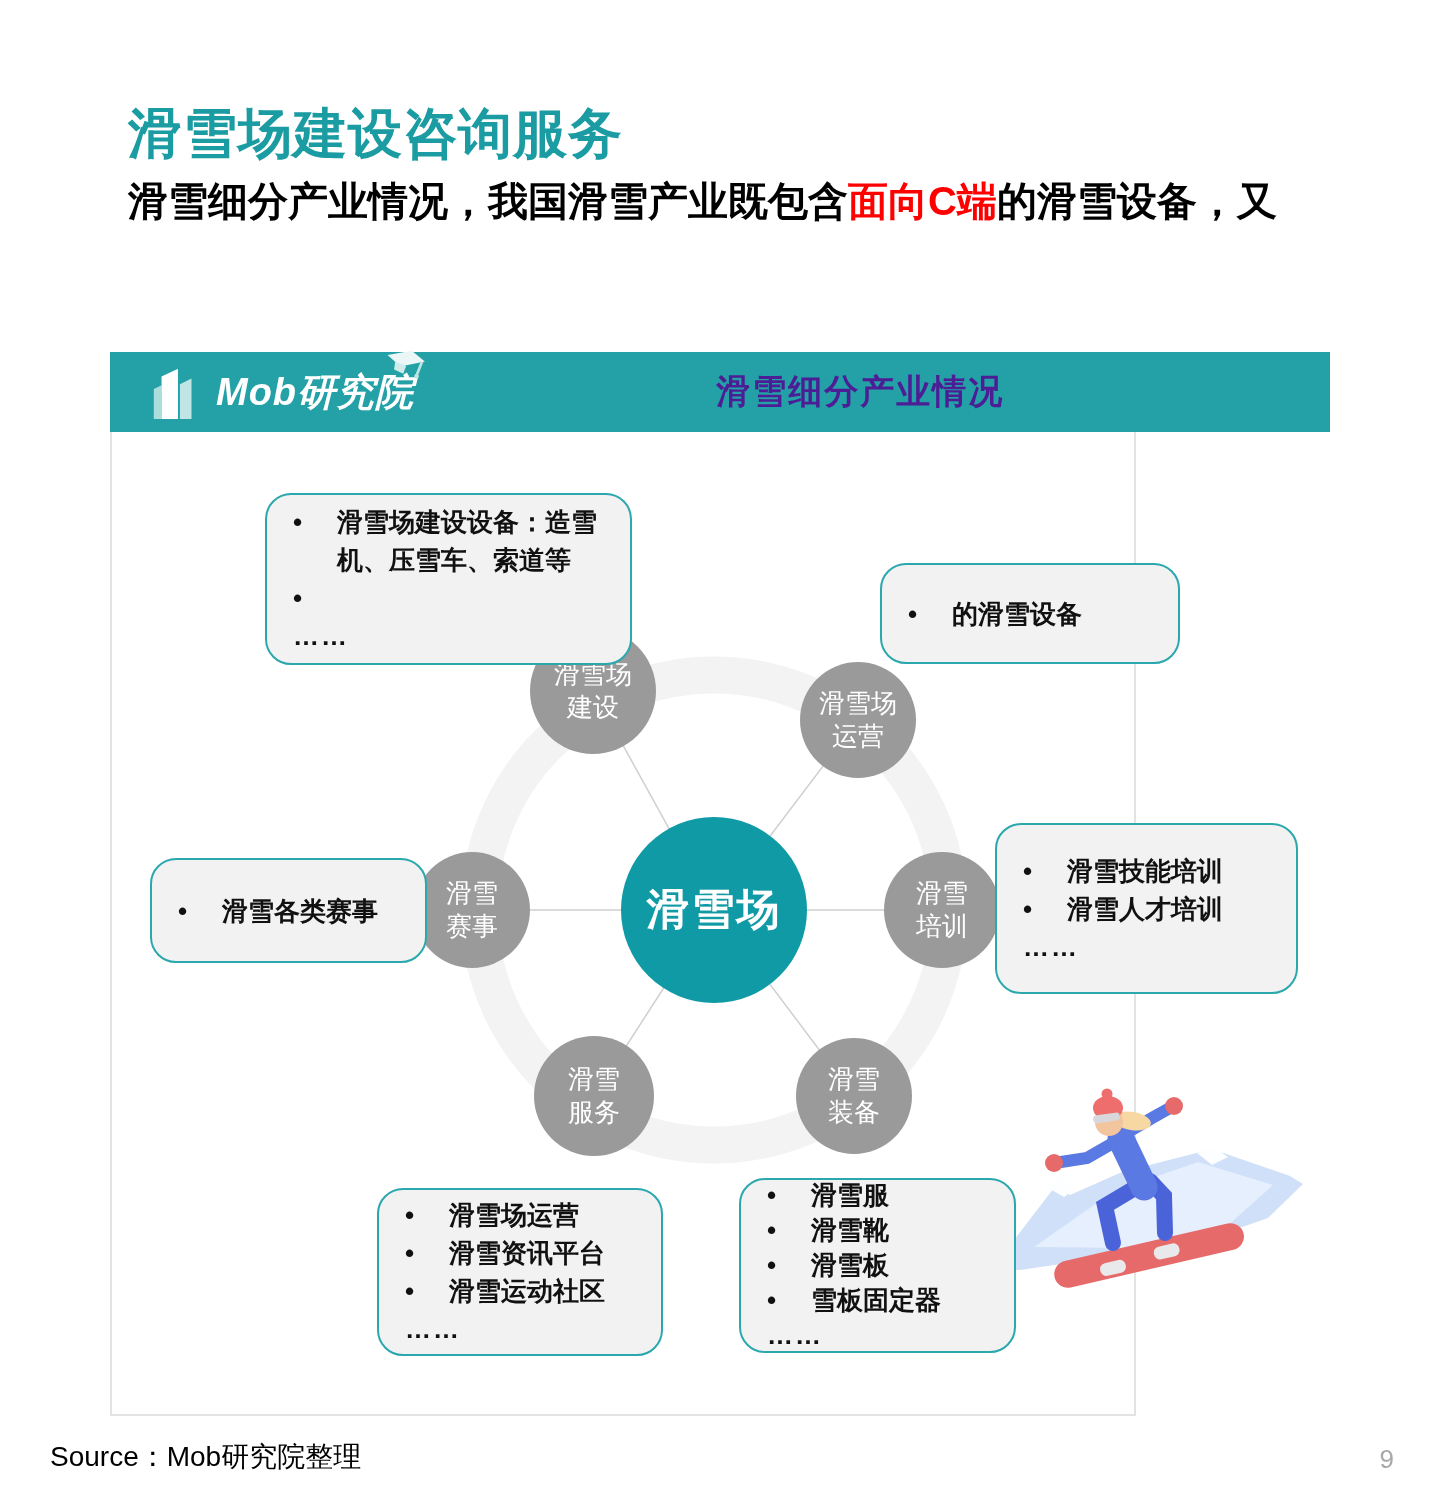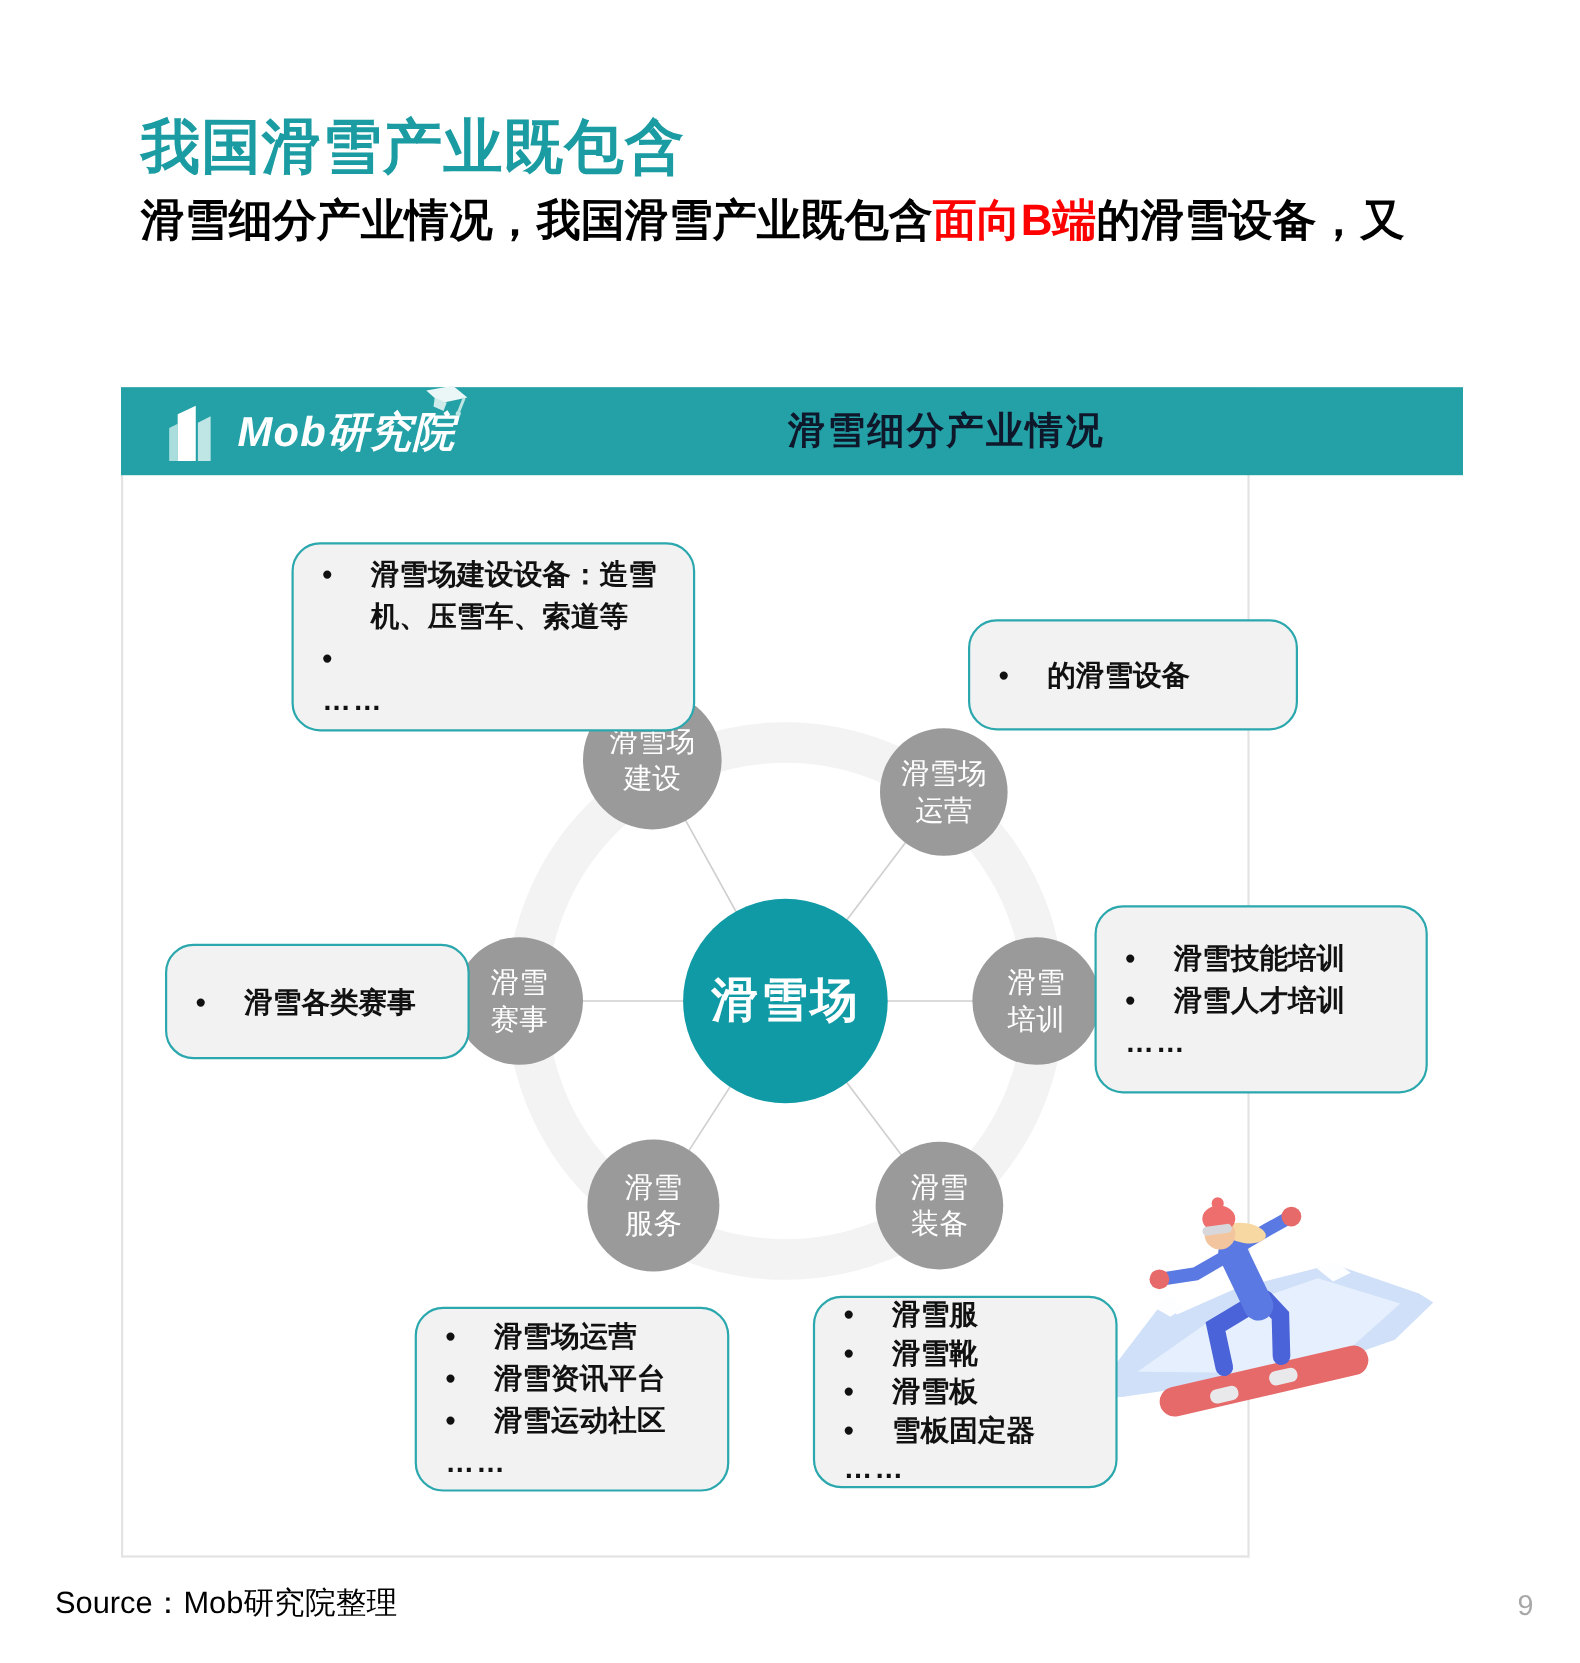--- a/index.html
+++ b/index.html
@@ -13,21 +13,21 @@
   .page-subtitle .red{color:#FF0000;}
 
   
   .card{position:absolute;left:110px;top:352px;width:1026px;height:1064px;background:#fff;
     border:2px solid #E3E3E3;box-sizing:border-box;}
   .card-header{position:absolute;left:-2px;top:-2px;width:1220px;height:80px;background:#23A1A6;}
   .brand{position:absolute;left:38px;top:50%;transform:translateY(-50%);display:flex;align-items:center;}
   .brand-text{position:relative;color:#fff;font-size:38px;font-weight:bold;font-style:italic;margin-left:10px;letter-spacing:1px;}
   .cap{position:absolute;right:-14px;top:-22px;transform:rotate(14deg);}
   .card-header-title{position:absolute;left:61.5%;top:50%;transform:translate(-50%,-50%);
-    color:#0f172a;font-size:34px;font-weight:bold;letter-spacing:2px;white-space:nowrap;}
+    color:#4c1d95;font-size:34px;font-weight:bold;letter-spacing:2px;white-space:nowrap;}
   .card-body{position:absolute;left:0;top:78px;width:1216px;height:982px;}
 
   
   .wheel-svg{position:absolute;left:0;top:0;}
   .node{position:absolute;border-radius:50%;background:#9A9A9A;color:#fff;display:flex;flex-direction:column;
     align-items:center;justify-content:center;text-align:center;font-size:26px;line-height:33px;font-weight:400;}
   .node-center{position:absolute;border-radius:50%;background:#0F9AA5;color:#fff;display:flex;
     align-items:center;justify-content:center;font-size:43px;font-weight:bold;letter-spacing:2px;}
 
   
@@ -41,23 +41,23 @@
 
   
   .source-line{position:absolute;left:50px;top:1438px;font-size:28px;color:#000;text-align:right;}
   .page-number{position:absolute;right:42px;top:1444px;font-size:26px;color:#A8A8A8;}
 </style>
 </head>
 <body>
 
 <div class="page">
 
-  <h1 class="page-title">我国滑雪产业既包含</h1>
+  <h1 class="page-title">滑雪场建设咨询服务</h1>
   <div class="page-subtitle">
-    <span class="sub-line"><span>滑雪细分产业情况，我国滑雪产业既包含</span><span class="red">面向B端</span><span>的滑雪设备，又</span></span>
+    <span class="sub-line"><span>滑雪细分产业情况，我国滑雪产业既包含</span><span class="red">面向C端</span><span>的滑雪设备，又</span></span>
   </div>
 
   <div class="card">
 
     <div class="card-header">
       <div class="brand">
         <svg width="58" height="58" viewBox="0 0 60 60">
           <polygon points="6,27 14,23 14,58 6,58" fill="#A9DEDC"></polygon>
           <polygon points="14,14 31,6 31,58 14,58" fill="#FFFFFF"></polygon>
           <polygon points="33,22 45,16 45,58 33,58" fill="#CDEBEA" opacity="0.92"></polygon>

